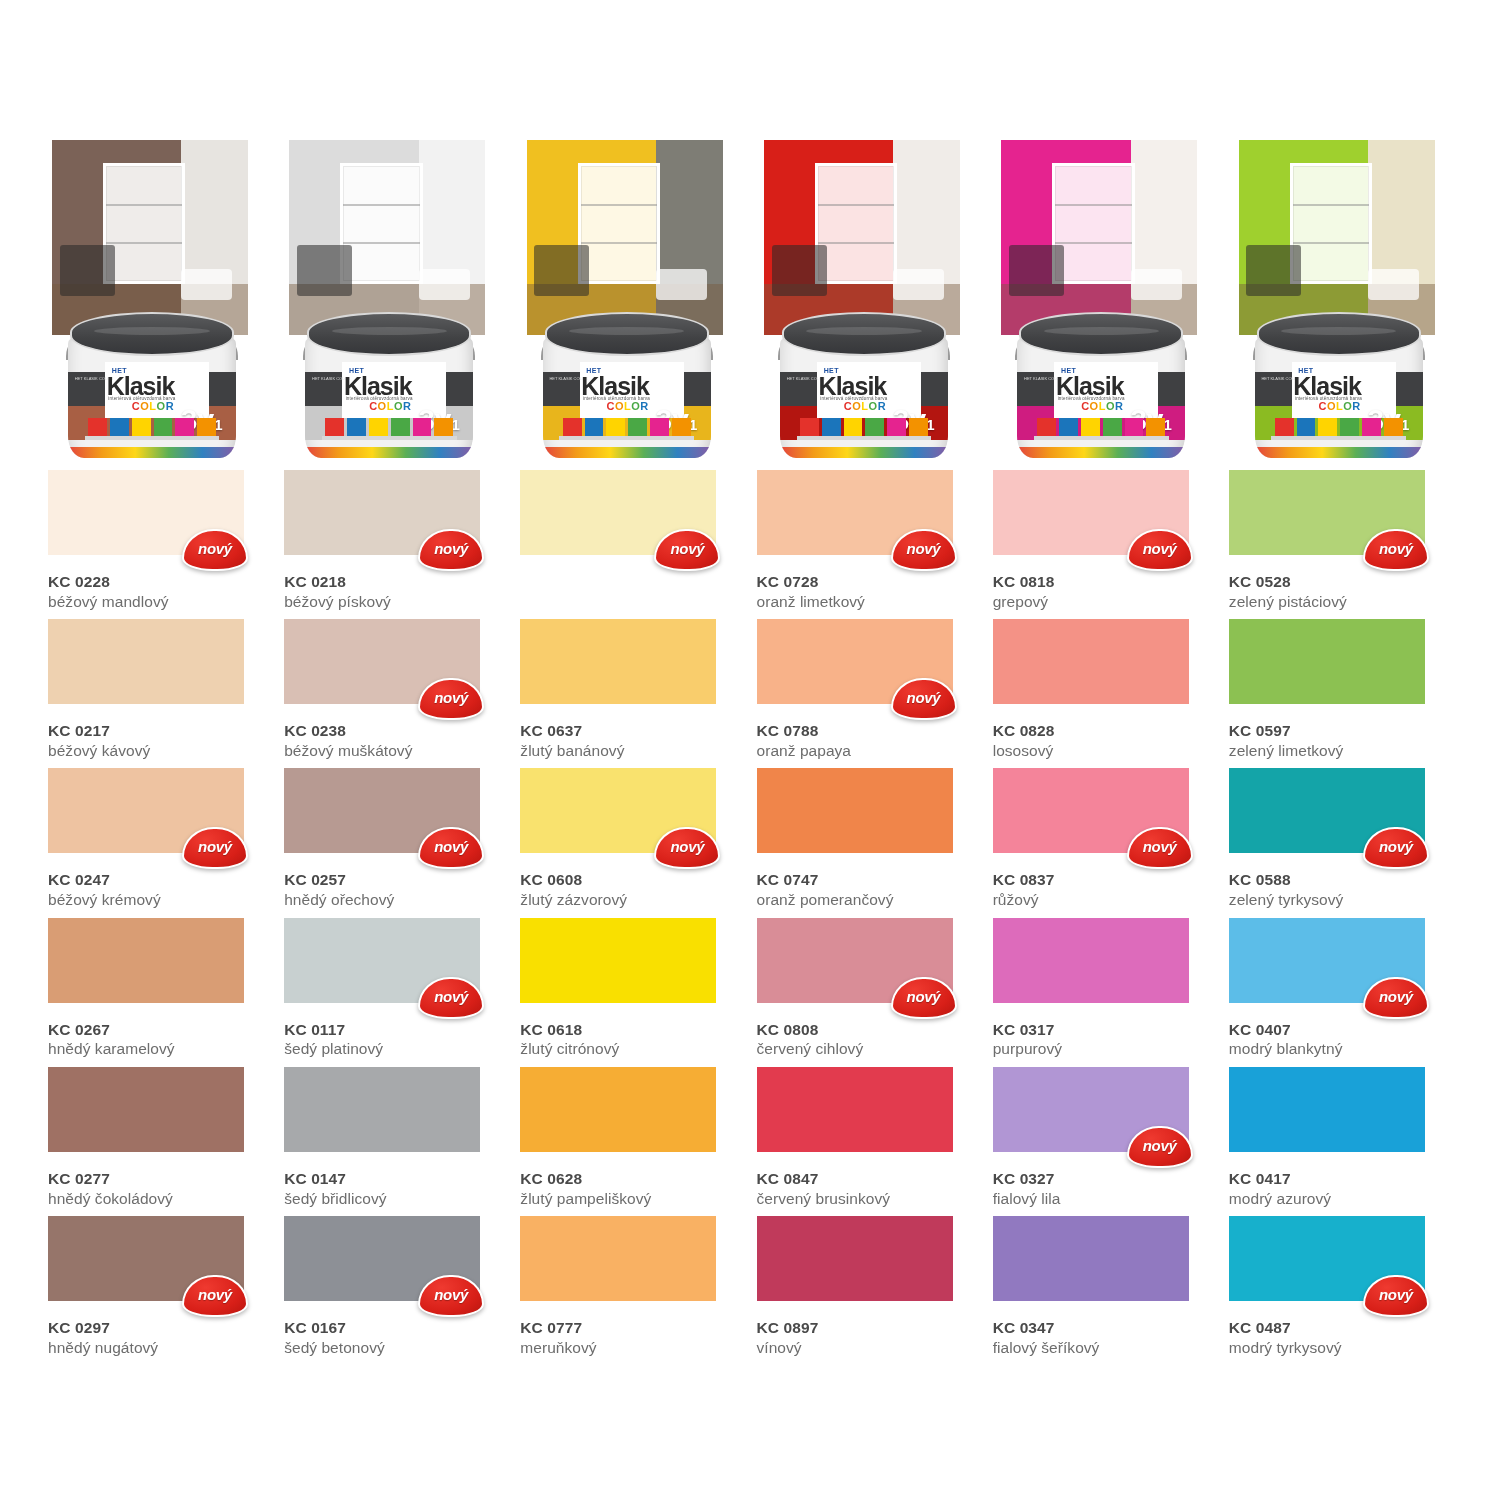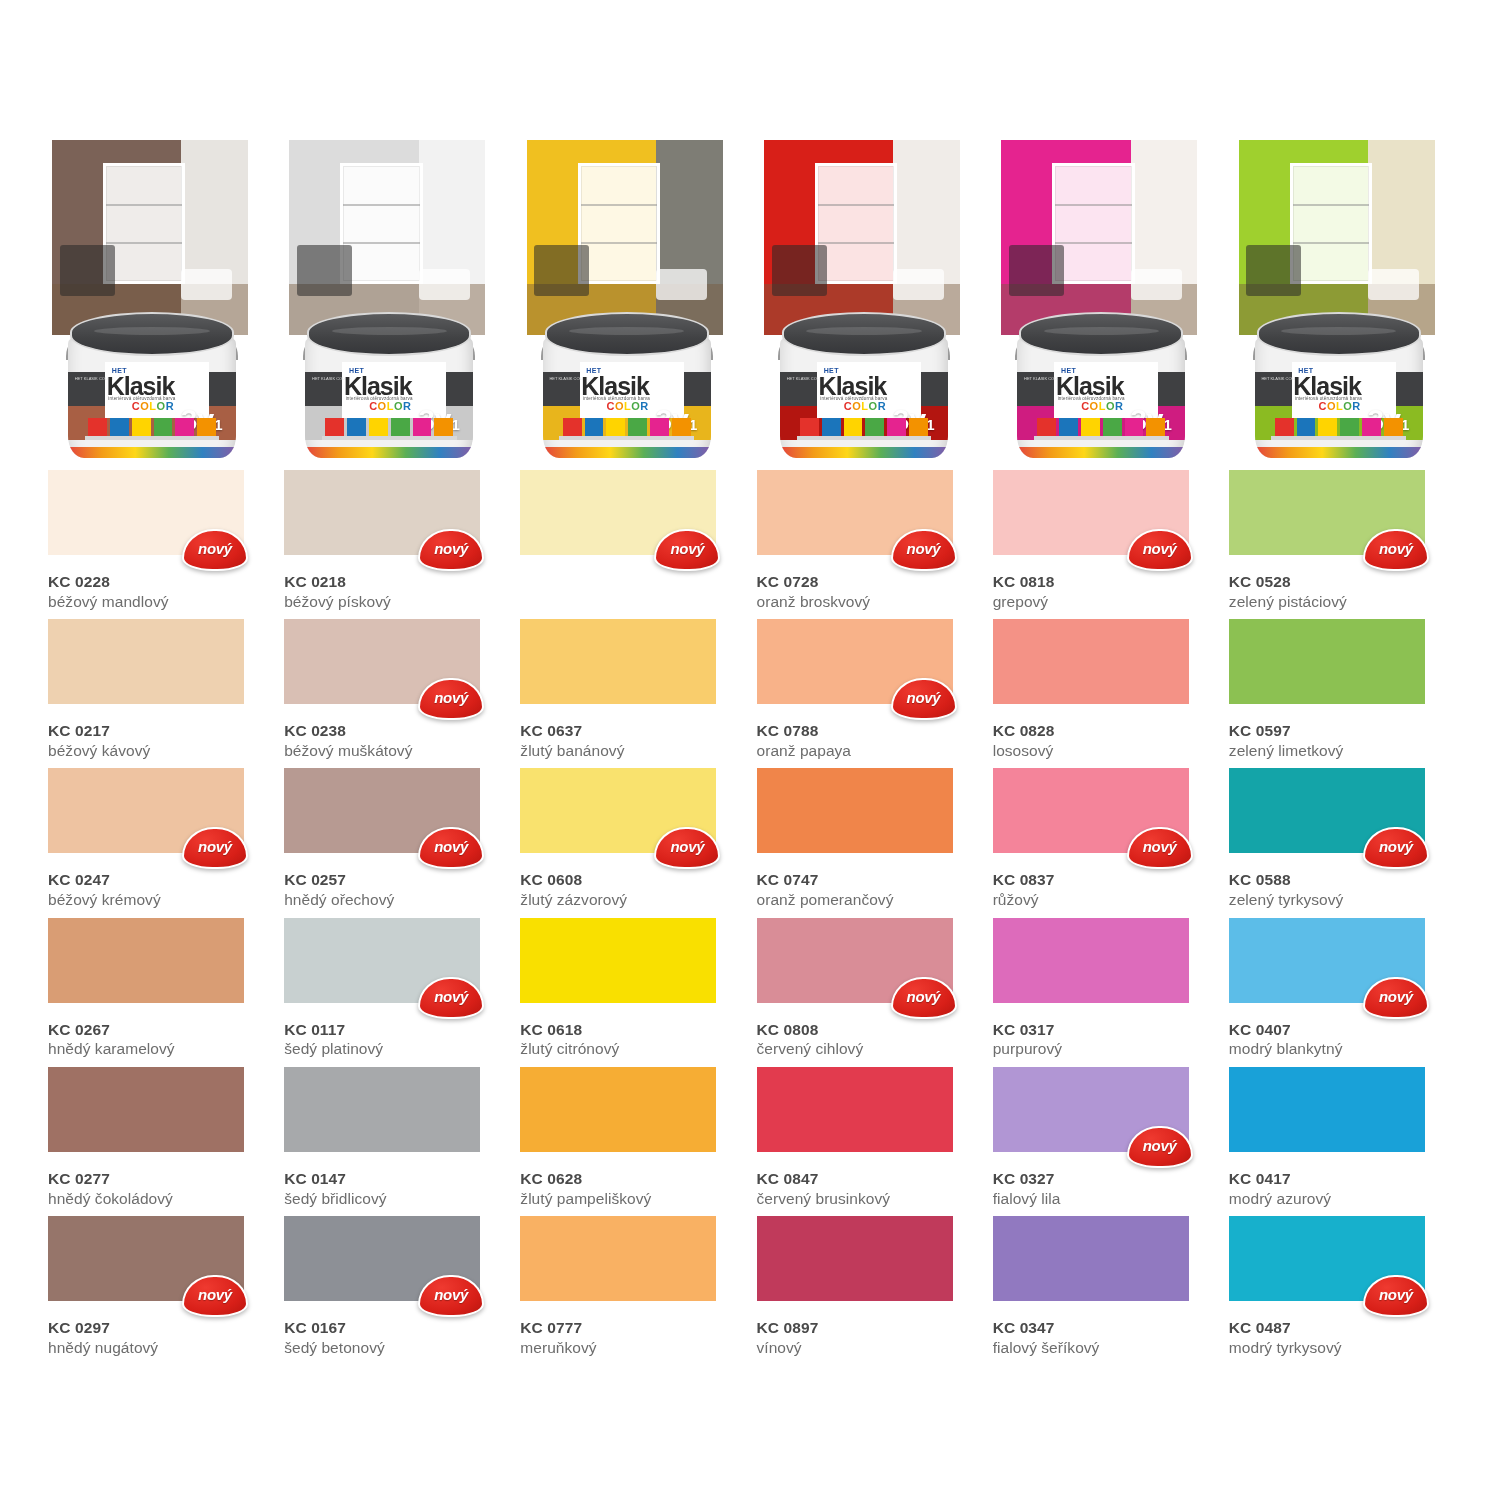--- a/index.html
+++ b/index.html
@@ -457,21 +457,21 @@
       </div>
       <div class="cell">
         <div class="chip" style="background: rgb(247, 195, 161);">
           <div class="badge">
             <div class="lens"></div>
             <div class="txt">nový</div>
           </div>
         </div>
         <div class="meta">
           <div class="code">KC 0728</div>
-          <div class="cname">oranž broskvový</div>
+          <div class="cname">oranž limetkový</div>
         </div>
       </div>
       <div class="cell">
         <div class="chip" style="background: rgb(249, 197, 194);">
           <div class="badge">
             <div class="lens"></div>
             <div class="txt">nový</div>
           </div>
         </div>
         <div class="meta">

